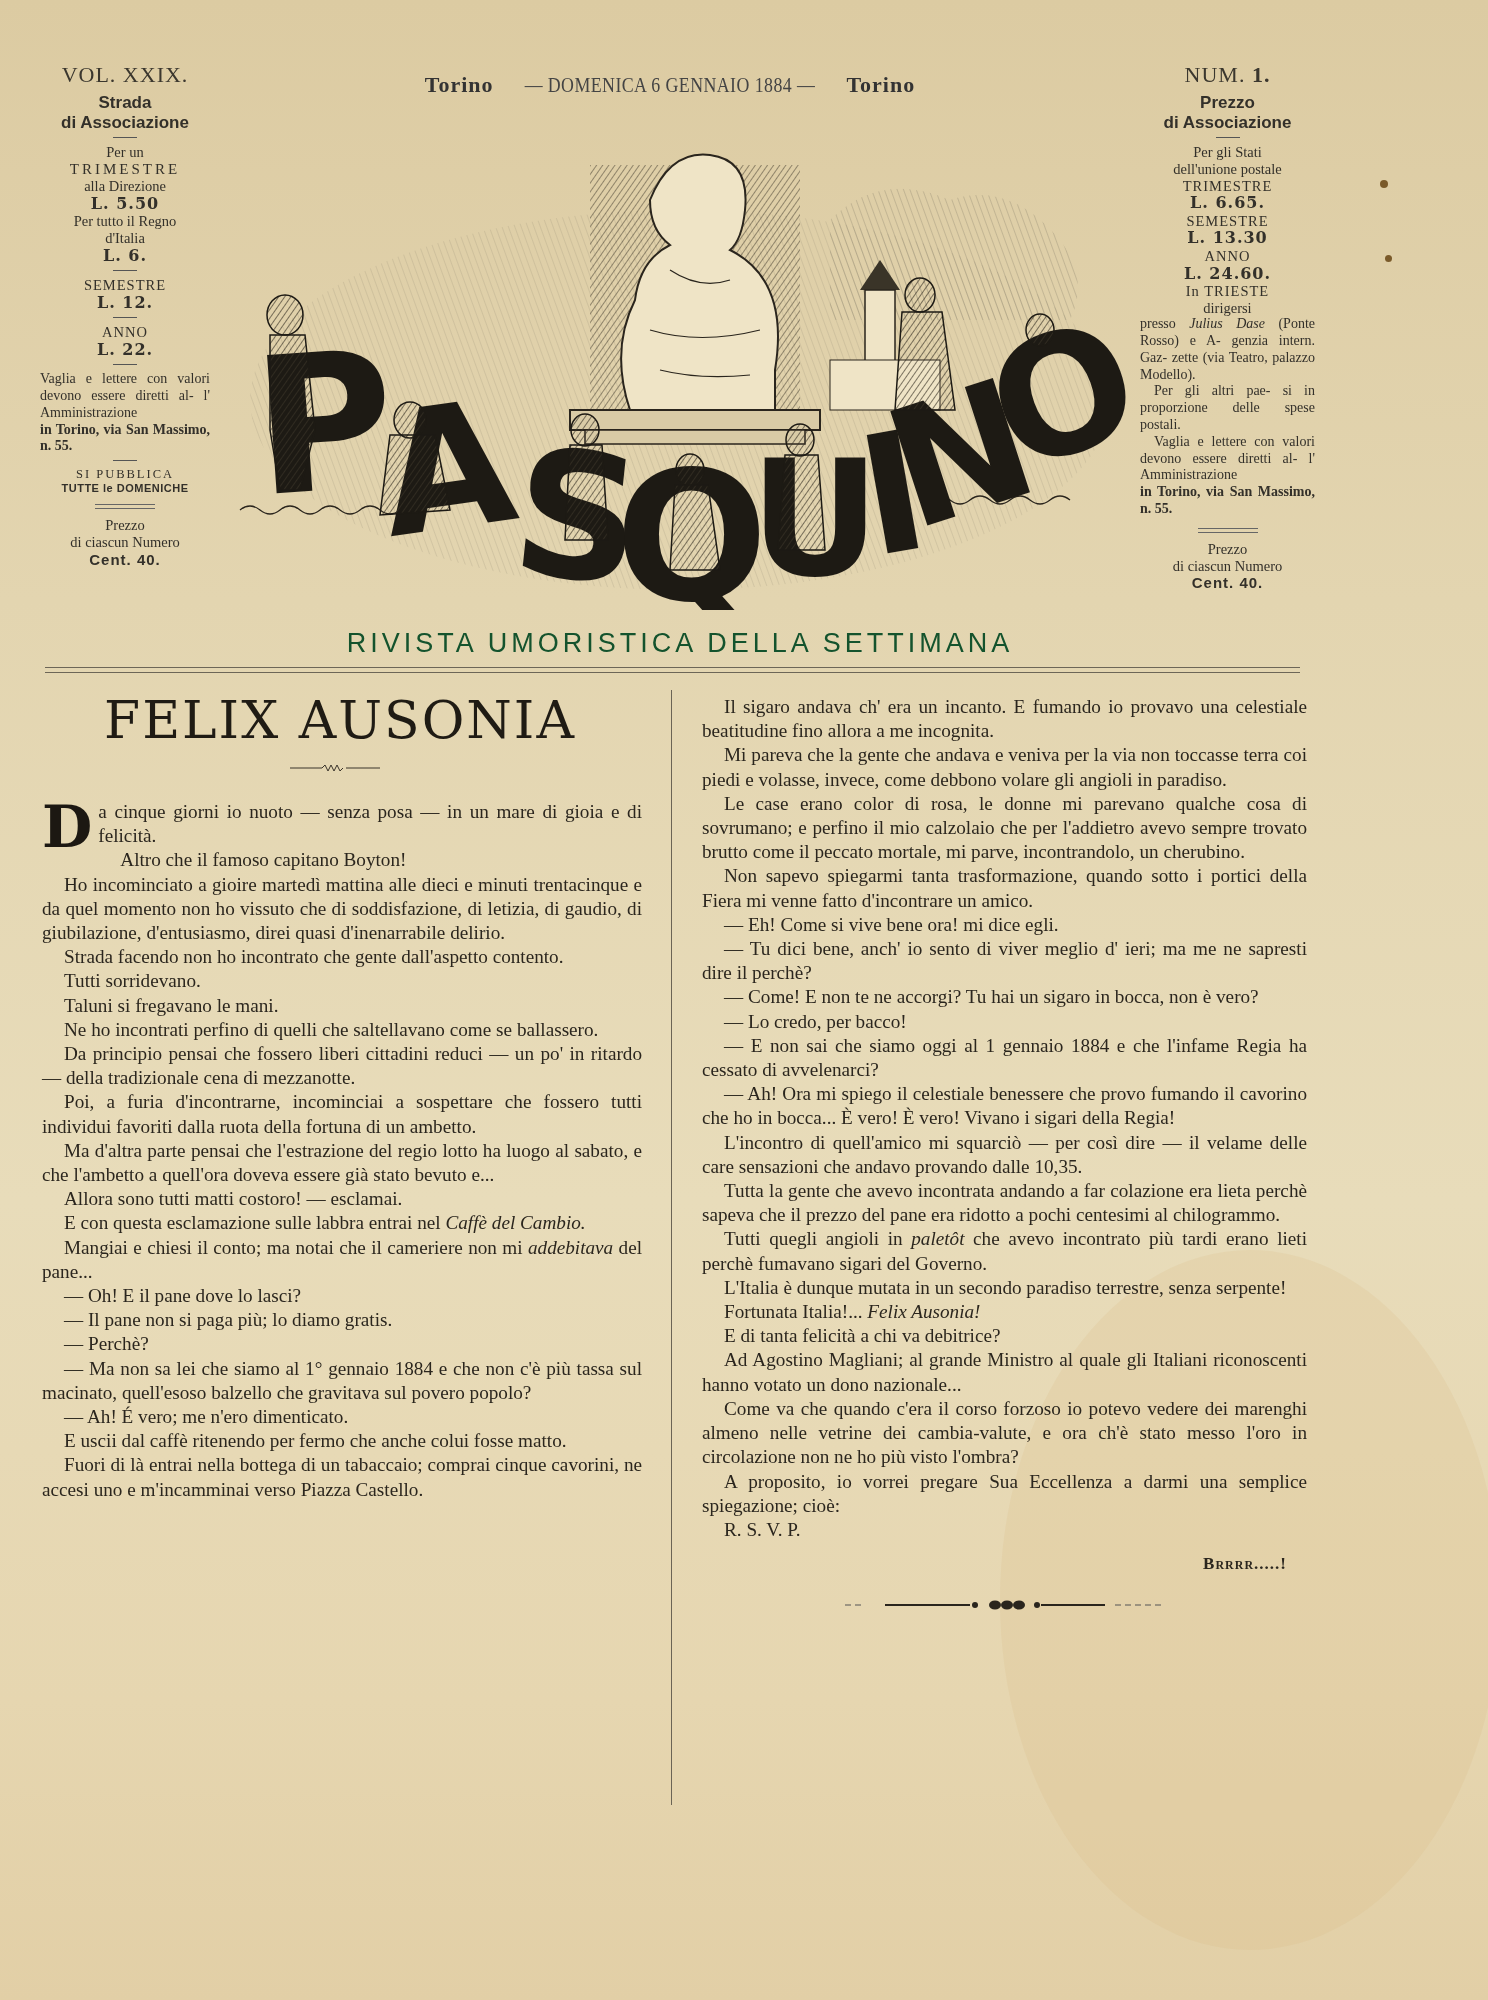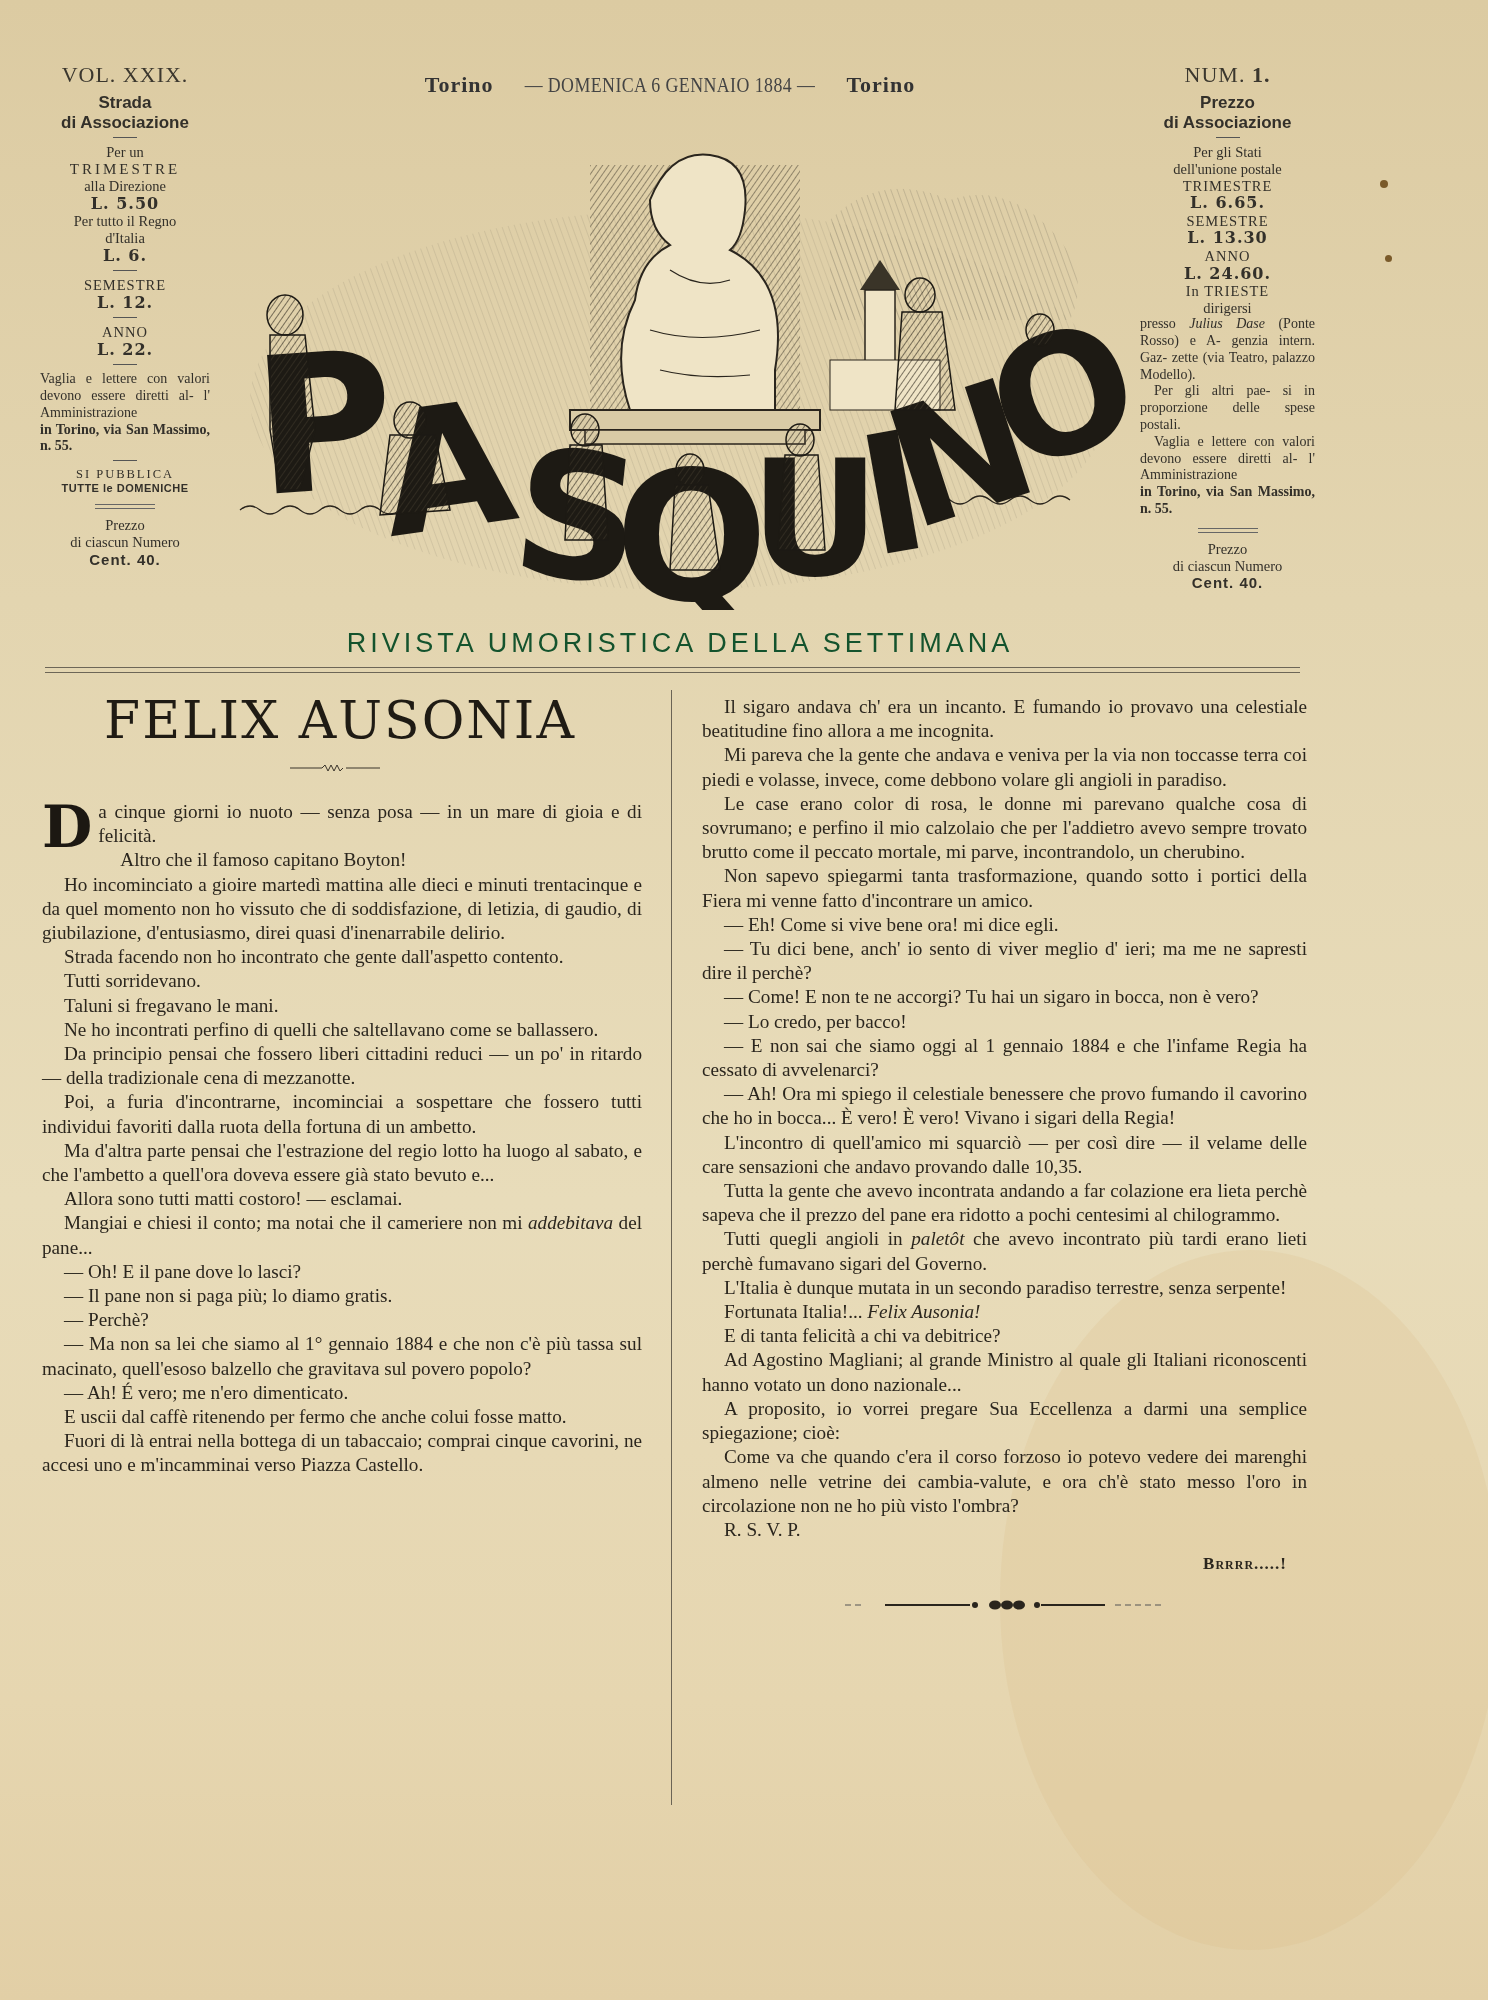--- a/index.html
+++ b/index.html
@@ -210,20 +210,24 @@
     <p>Ho incominciato a gioire martedì mattina alle dieci e minuti trentacinque e da quel momento non ho vissuto che di soddisfazione, di letizia, di gaudio, di giubilazione, d'entusiasmo, direi quasi d'inenarrabile delirio.</p>
     <p>Strada facendo non ho incontrato che gente dall'aspetto contento.</p>
     <p>Tutti sorridevano.</p>
     <p>Taluni si fregavano le mani.</p>
     <p>Ne ho incontrati perfino di quelli che saltellavano come se ballassero.</p>
     <p>Da principio pensai che fossero liberi cittadini reduci — un po' in ritardo — della tradizionale cena di mezzanotte.</p>
     <p>Poi, a furia d'incontrarne, incominciai a sospettare che fossero tutti individui favoriti dalla ruota della fortuna di un ambetto.</p>
     <p>Ma d'altra parte pensai che l'estrazione del regio lotto ha luogo al sabato, e che l'ambetto a quell'ora doveva essere già stato bevuto e...</p>
     <p>Allora sono tutti matti costoro! — esclamai.</p>
     <p>
+      <span>E con questa esclamazione sulle labbra entrai nel</span>
+      <i>Caffè del Cambio.</i>
+    </p>
+    <p>
       <span>Mangiai e chiesi il conto; ma notai che il cameriere non mi</span>
       <i>addebitava</i>
       <span>del pane...</span>
     </p>
     <p>— Oh! E il pane dove lo lasci?</p>
     <p>— Il pane non si paga più; lo diamo gratis.</p>
     <p>— Perchè?</p>
     <p>— Ma non sa lei che siamo al 1° gennaio 1884 e che non c'è più tassa sul macinato, quell'esoso balzello che gravitava sul povero popolo?</p>
     <p>— Ah! É vero; me n'ero dimenticato.</p>
     <p>E uscii dal caffè ritenendo per fermo che anche colui fosse matto.</p>
@@ -248,22 +252,22 @@
       <i>paletôt</i>
       <span>che avevo incontrato più tardi erano lieti perchè fumavano sigari del Governo.</span>
     </p>
     <p>L'Italia è dunque mutata in un secondo paradiso terrestre, senza serpente!</p>
     <p>
       <span>Fortunata Italia!...</span>
       <i>Felix Ausonia!</i>
     </p>
     <p>E di tanta felicità a chi va debitrice?</p>
     <p>Ad Agostino Magliani; al grande Ministro al quale gli Italiani riconoscenti hanno votato un dono nazionale...</p>
+    <p>Come va che quando c'era il corso forzoso io potevo vedere dei marenghi almeno nelle vetrine dei cambia-valute, e ora ch'è stato messo l'oro in circolazione non ne ho più visto l'ombra?</p>
     <p>A proposito, io vorrei pregare Sua Eccellenza a darmi una semplice spiegazione; cioè:</p>
-    <p>Come va che quando c'era il corso forzoso io potevo vedere dei marenghi almeno nelle vetrine dei cambia-valute, e ora ch'è stato messo l'oro in circolazione non ne ho più visto l'ombra?</p>
     <p>R. S. V. P.</p>
     <div class="signature">Brrrr.....!</div>
     <svg class="orn-end" viewBox="0 0 320 14">
       <line x1="0" y1="7" x2="20" y2="7" stroke="#555" stroke-width="1" stroke-dasharray="6 4"></line>
       <line x1="40" y1="7" x2="125" y2="7" stroke="#2a251d" stroke-width="2"></line>
       <circle cx="130" cy="7" r="3" fill="#2a251d"></circle>
       <ellipse cx="150" cy="7" rx="6" ry="4.5" fill="#2a251d"></ellipse>
       <ellipse cx="162" cy="7" rx="6" ry="4.5" fill="#2a251d"></ellipse>
       <ellipse cx="174" cy="7" rx="6" ry="4.5" fill="#2a251d"></ellipse>
       <circle cx="192" cy="7" r="3" fill="#2a251d"></circle>

